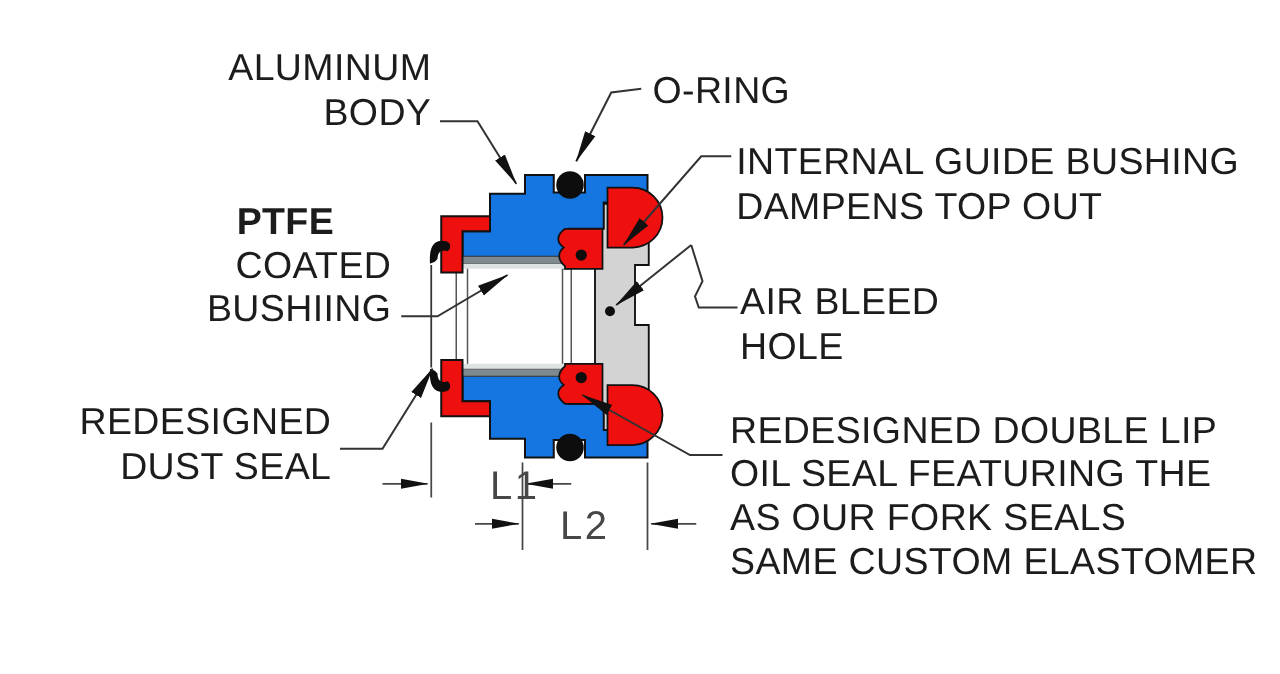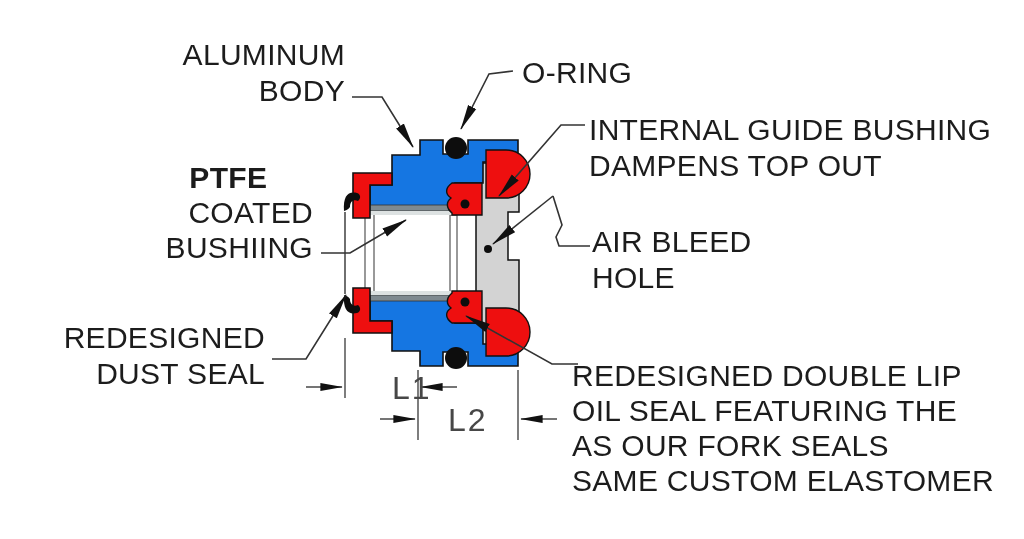--- a/index.html
+++ b/index.html
@@ -107,21 +107,21 @@
   <div class="lbl" style="left:592px;top:224px;">
     <div>AIR BLEED</div>
     <div>HOLE</div>
   </div>
 
   <div class="lbl right" style="right:759px;top:320px;">
     <div>REDESIGNED</div>
     <div>DUST SEAL</div>
   </div>
 
-  <div class="lbl" style="left:572px;top:327px;line-height:35px;margin-top:31px;">
+  <div class="lbl" style="left:584px;top:327px;line-height:35px;">
     <div>REDESIGNED DOUBLE LIP</div>
     <div>OIL SEAL FEATURING THE</div>
     <div>AS OUR FORK SEALS</div>
     <div>SAME CUSTOM ELASTOMER</div>
   </div>
 
   <div class="dim" style="left:360px;top:370px;margin-left:32px;">L1</div>
   <div class="dim" style="left:448px;top:402px;">L2</div>
 
 </div>

